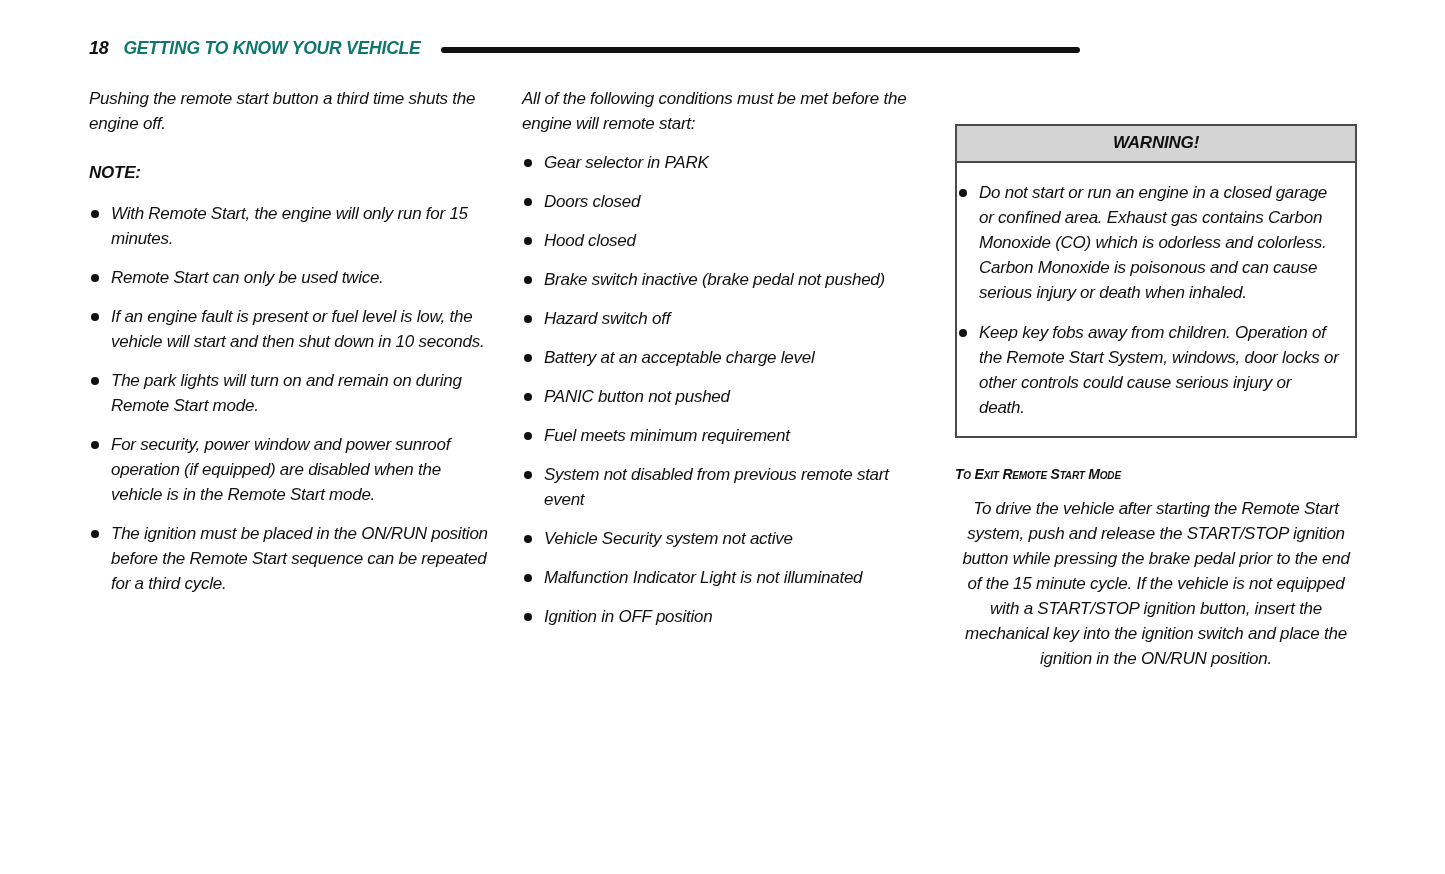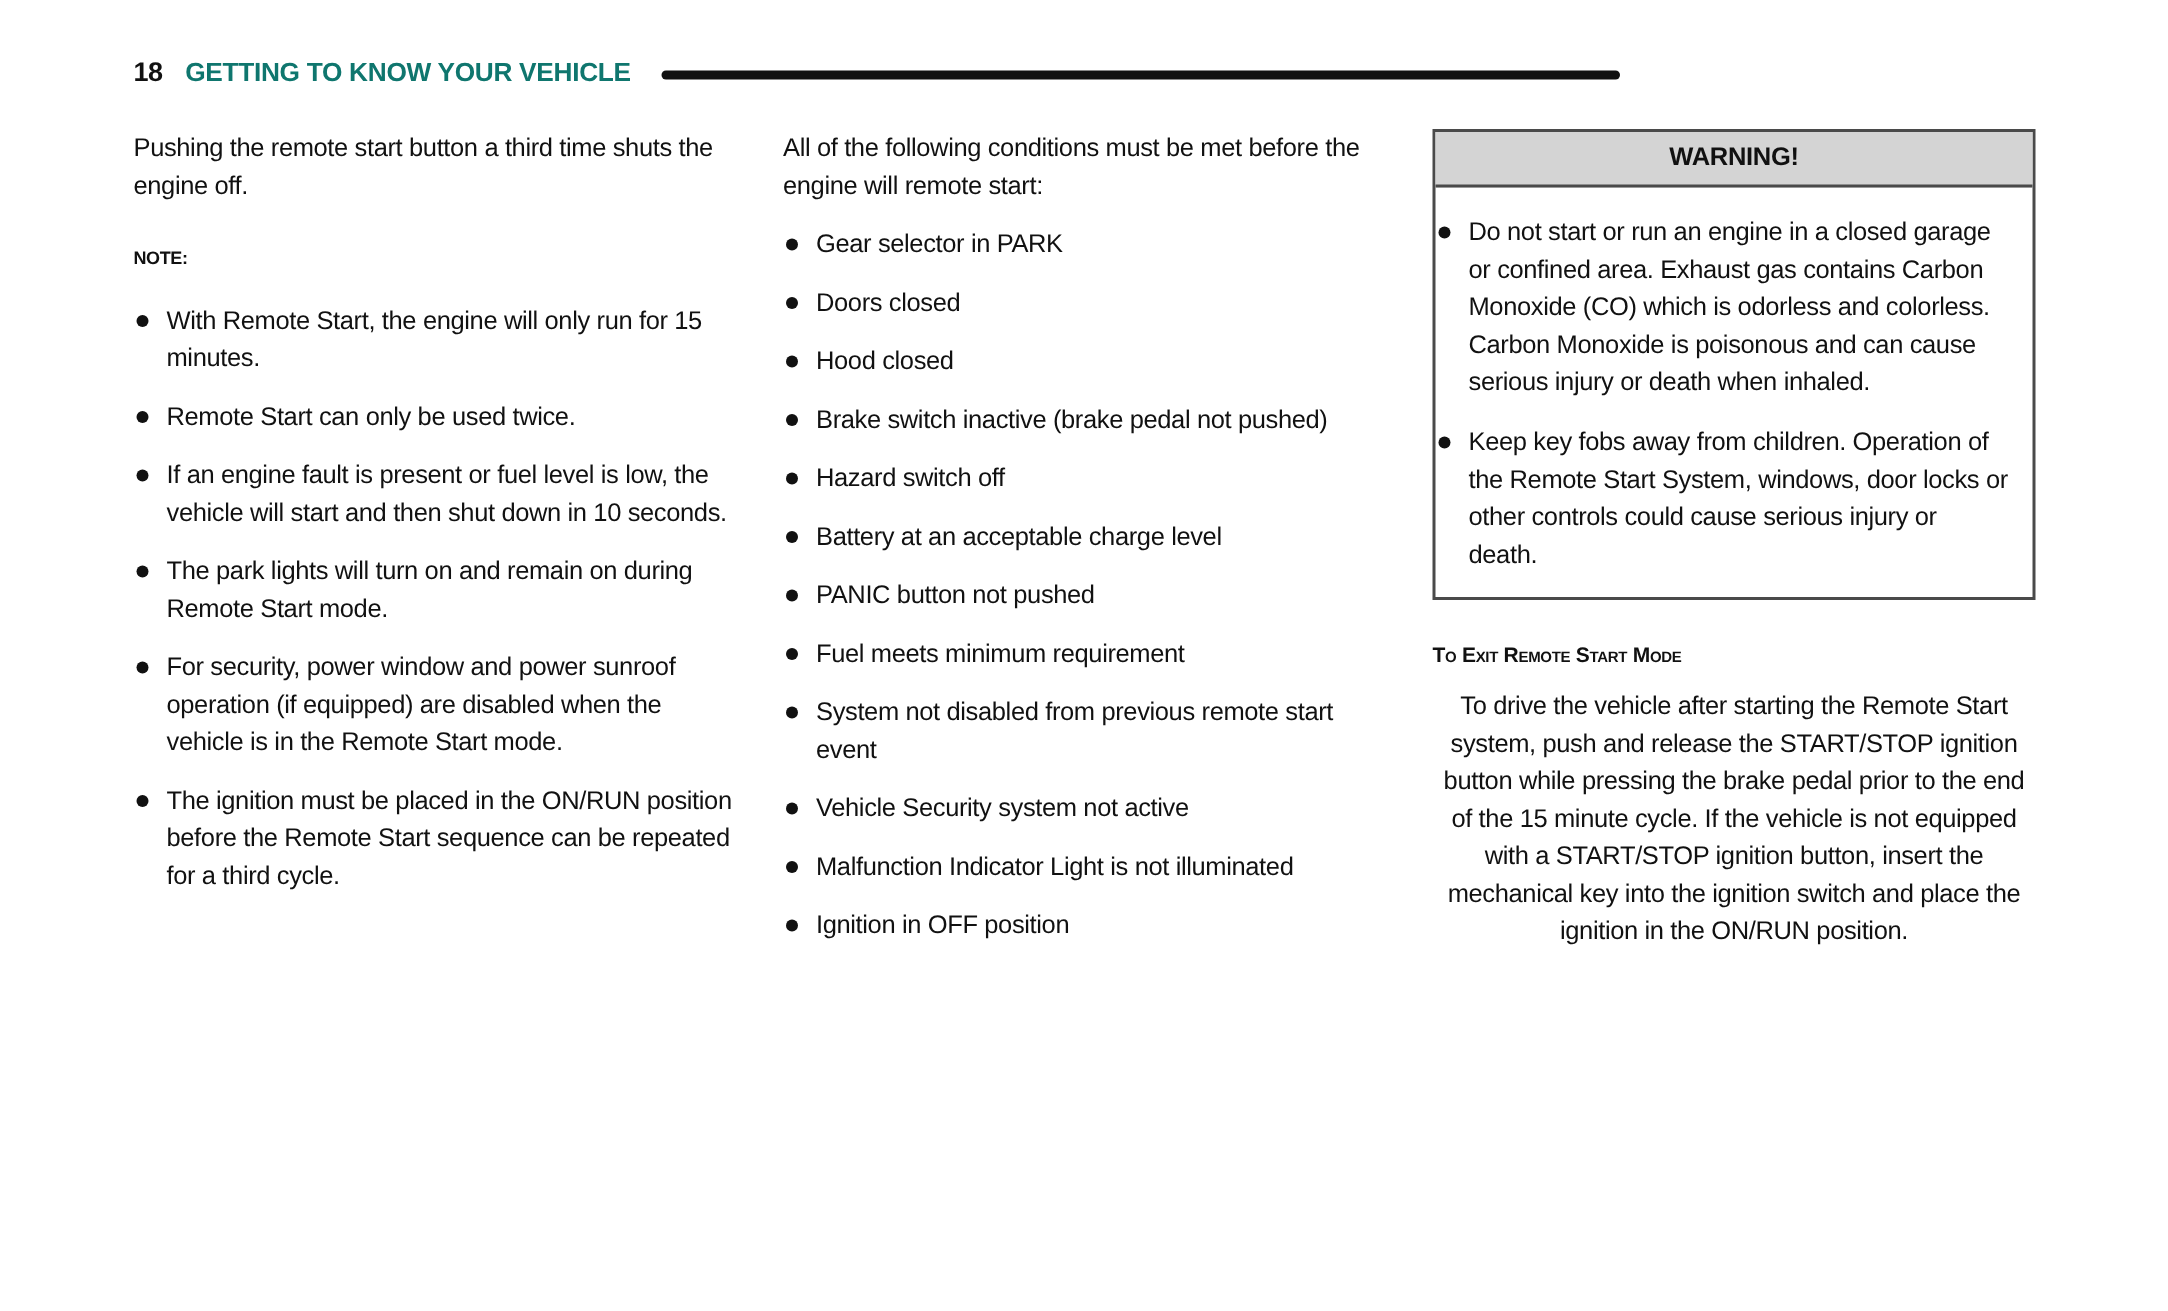--- a/index.html
+++ b/index.html
@@ -5,21 +5,21 @@
   * { margin: 0; padding: 0; box-sizing: border-box; }
   html, body { background: #ffffff; }
   body {
     width: 1445px;
     height: 874px;
     font-family: "Liberation Sans", sans-serif;
     color: #111111;
     overflow: hidden;
     position: relative;
   }
-  .page { width: 1168px; height: 874px; background: #ffffff; }
+  .page { width: 1168px; height: 874px; background: #ffffff; font-style: italic; }
 
   
   .page-header {
     display: flex;
     align-items: center;
     padding: 38px 88px 0 89px;
   }
   .page-num {
     font-size: 18px;
     font-weight: bold;
@@ -43,33 +43,33 @@
     margin-top: 2px;
   }
 
   
   .content {
     display: flex;
     padding: 27px 88px 0 89px;
     gap: 33px;
   }
   .col { width: 400px; flex: 0 0 400px; }
-  .col-3 { width: 402px; flex: 0 0 402px; }
+  .col-3 { width: 402px; flex: 0 0 402px; margin-top: 38px; }
 
   p, li {
     font-size: 17px;
     line-height: 25px;
     letter-spacing: -0.25px;
     color: #111111;
   }
   .intro { margin-bottom: 15px; }
   .note-label {
     font-weight: bold;
     margin: 24px 0 16px 0;
-    font-size: 12px;
+    font-size: 17px;
     line-height: 25px;
   }
   .col-2 .intro { margin-bottom: 10px; }
 
   ul.bullets { list-style: none; }
   ul.bullets li {
     position: relative;
     padding-left: 22px;
     margin-top: 14px;
   }

